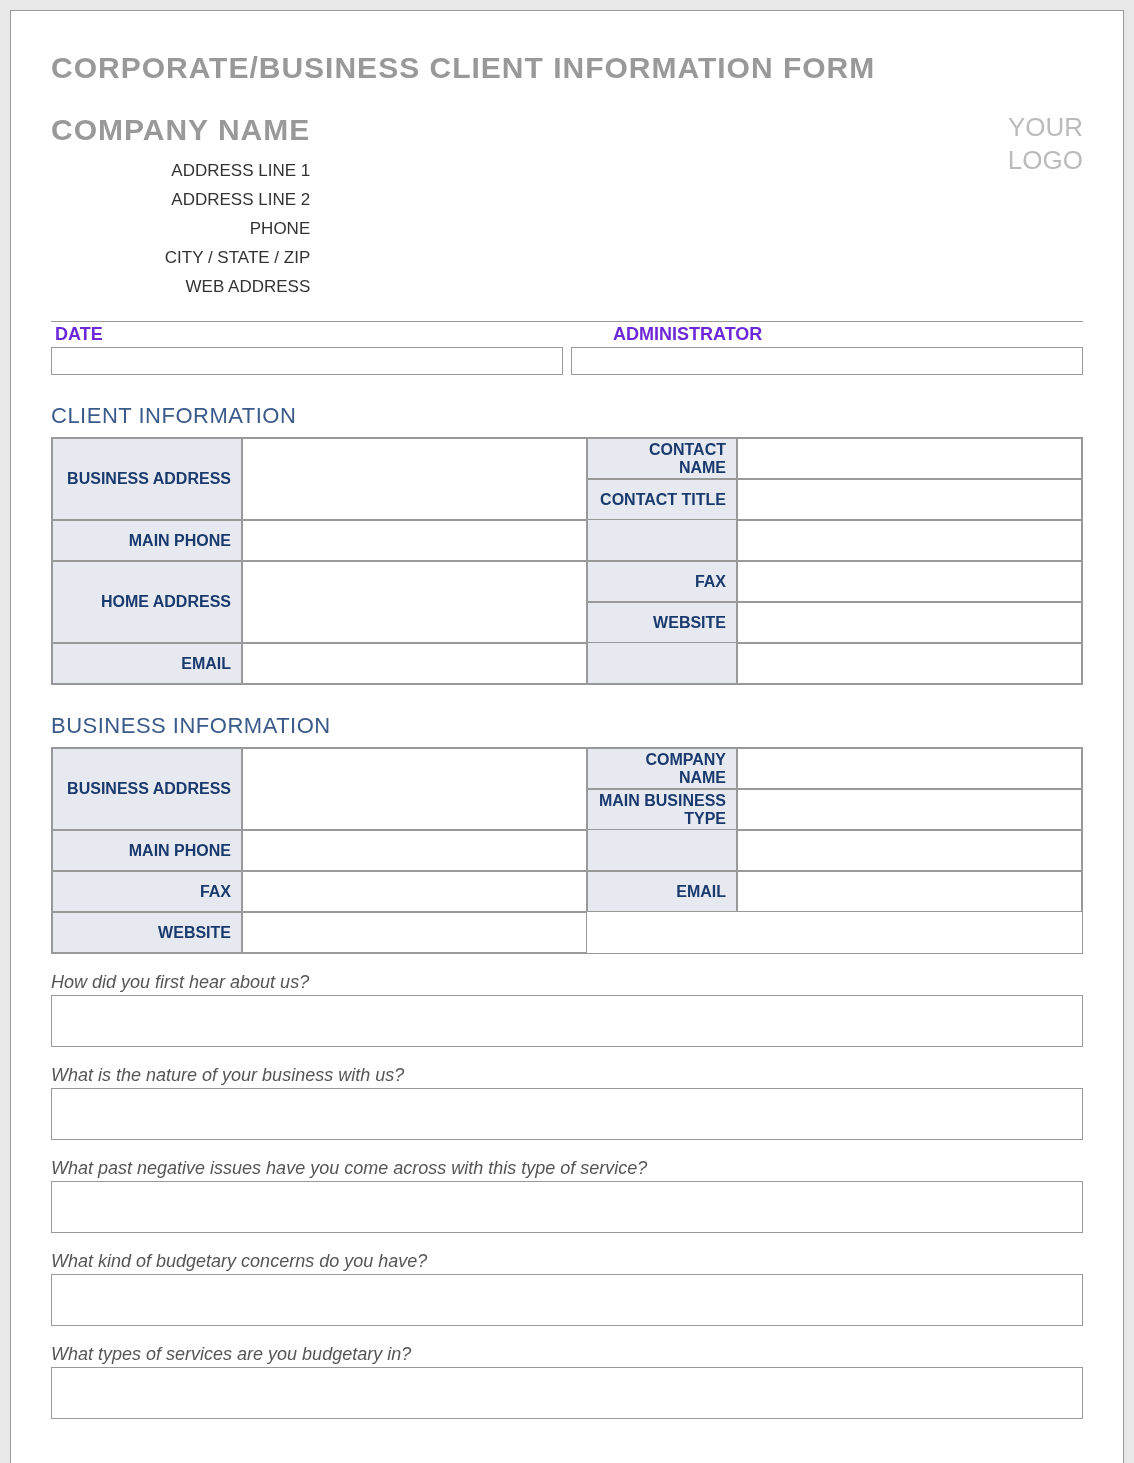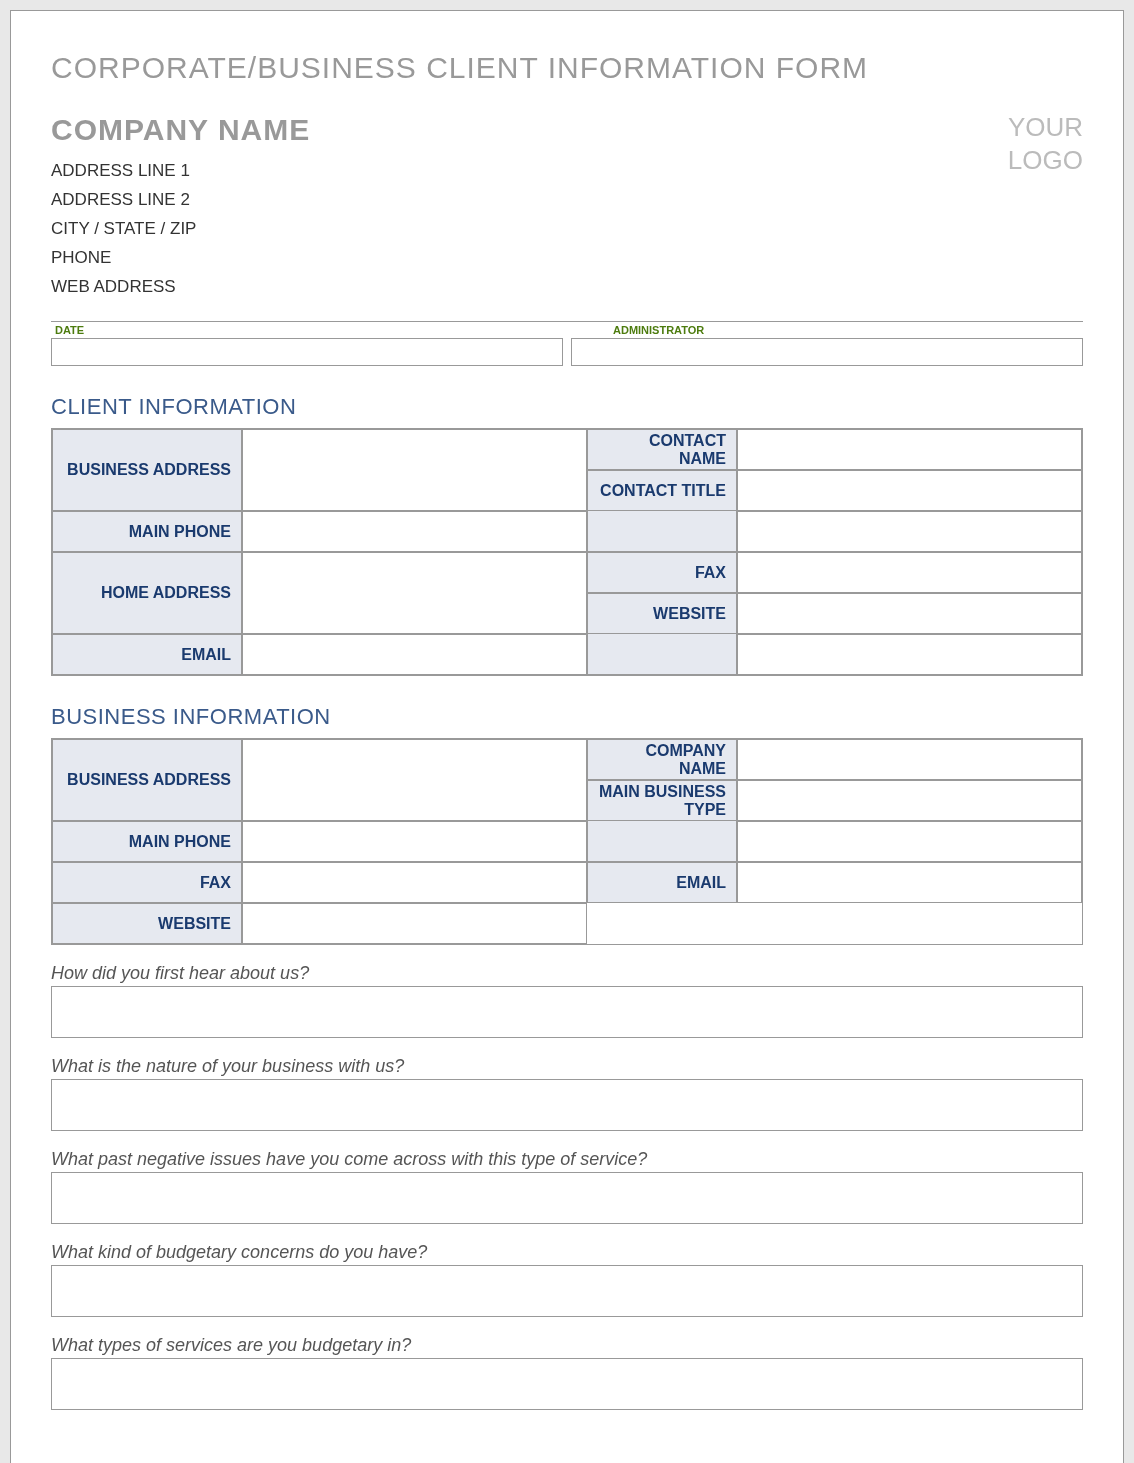--- a/index.html
+++ b/index.html
@@ -12,61 +12,62 @@
       background: #fff;
       width: 1114px;
       min-height: 1443px;
       margin: 0 auto;
       border: 1px solid #999;
       padding: 40px 40px 60px 40px;
       position: relative;
     }
     .form-title {
       font-size: 30px;
-      font-weight: normal;
+      font-weight: bold;
       color: #999;
       letter-spacing: 1px;
       margin-bottom: 28px;
     }
     .header-row {
       display: flex;
       justify-content: space-between;
       align-items: flex-start;
     }
     .company-block .company-name {
       font-size: 30px;
       font-weight: bold;
       color: #999;
       letter-spacing: 1px;
       margin-bottom: 10px;
     }
     .company-block .company-line {
       font-size: 17px;
       color: #333;
       line-height: 1.7;
+      text-align: right;
     }
     .logo-placeholder {
       text-align: right;
       color: #bbb;
       font-size: 26px;
       line-height: 1.25;
       margin-top: -2px;
     }
     .date-admin-row {
       display: flex;
       margin-top: 20px;
       border-top: 1px solid #999;
     }
     .date-admin-row > div {
       flex: 1;
     }
     .date-admin-row .da-label {
       font-weight: bold;
-      color: #4d7c0f;
-      font-size: 11px;
+      color: #6d28d9;
+      font-size: 18px;
       padding: 2px 0 2px 4px;
     }
     .date-admin-row .da-input {
       border: 1px solid #999;
       height: 28px;
       background: #fff;
       width: 100%;
     }
     .date-admin-row .col2 { margin-left: 8px; }
     .date-admin-row .col2 .da-label { padding-left: 42px; }
@@ -130,22 +131,22 @@
 
 <div class="page">
 
   <div class="form-title">CORPORATE/BUSINESS CLIENT INFORMATION FORM</div>
 
   <div class="header-row">
     <div class="company-block">
       <div class="company-name">COMPANY NAME</div>
       <div class="company-line">ADDRESS LINE 1</div>
       <div class="company-line">ADDRESS LINE 2</div>
+      <div class="company-line">PHONE</div>
       <div class="company-line">CITY / STATE / ZIP</div>
-      <div class="company-line">PHONE</div>
       <div class="company-line">WEB ADDRESS</div>
     </div>
     <div class="logo-placeholder">
       <div>YOUR</div>
       <div>LOGO</div>
     </div>
   </div>
 
   <div class="date-admin-row">
     <div class="col1">

